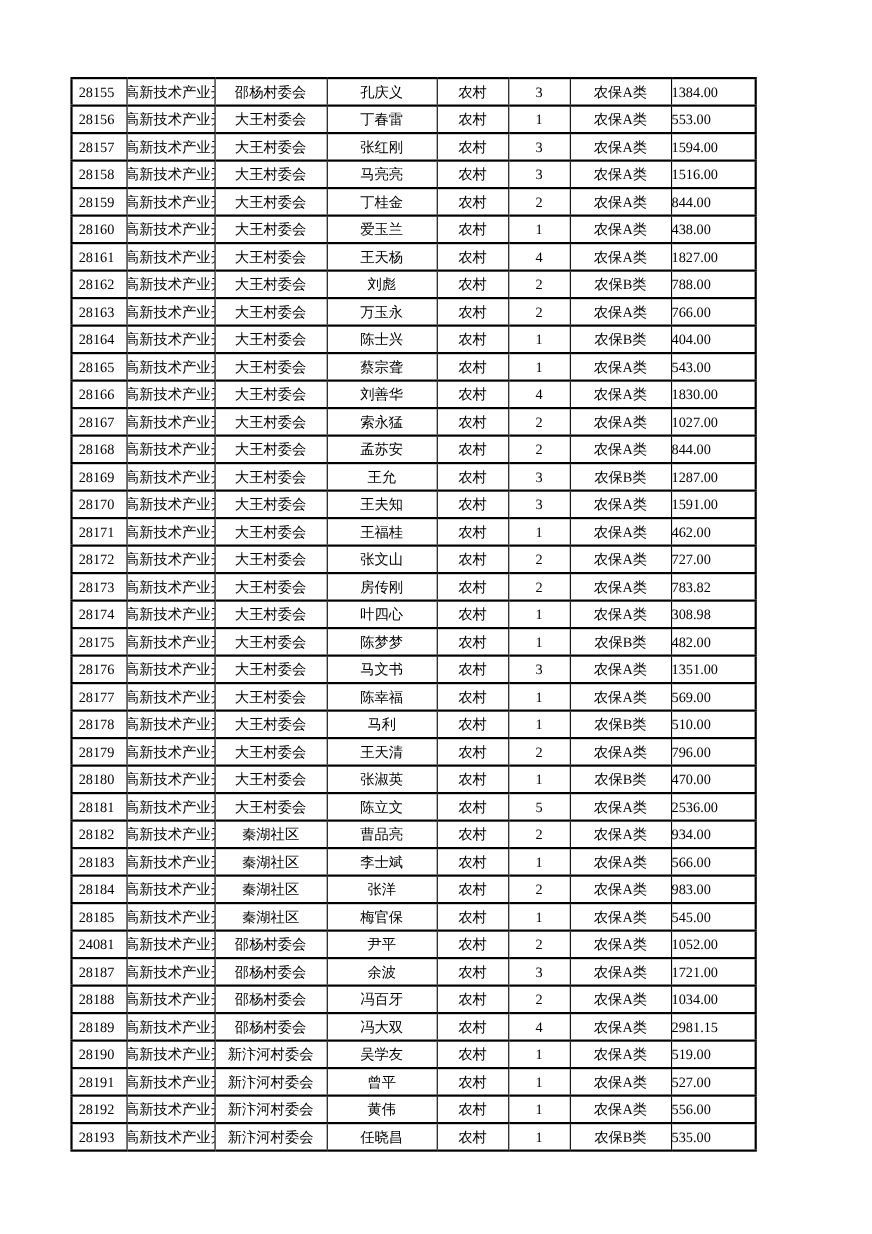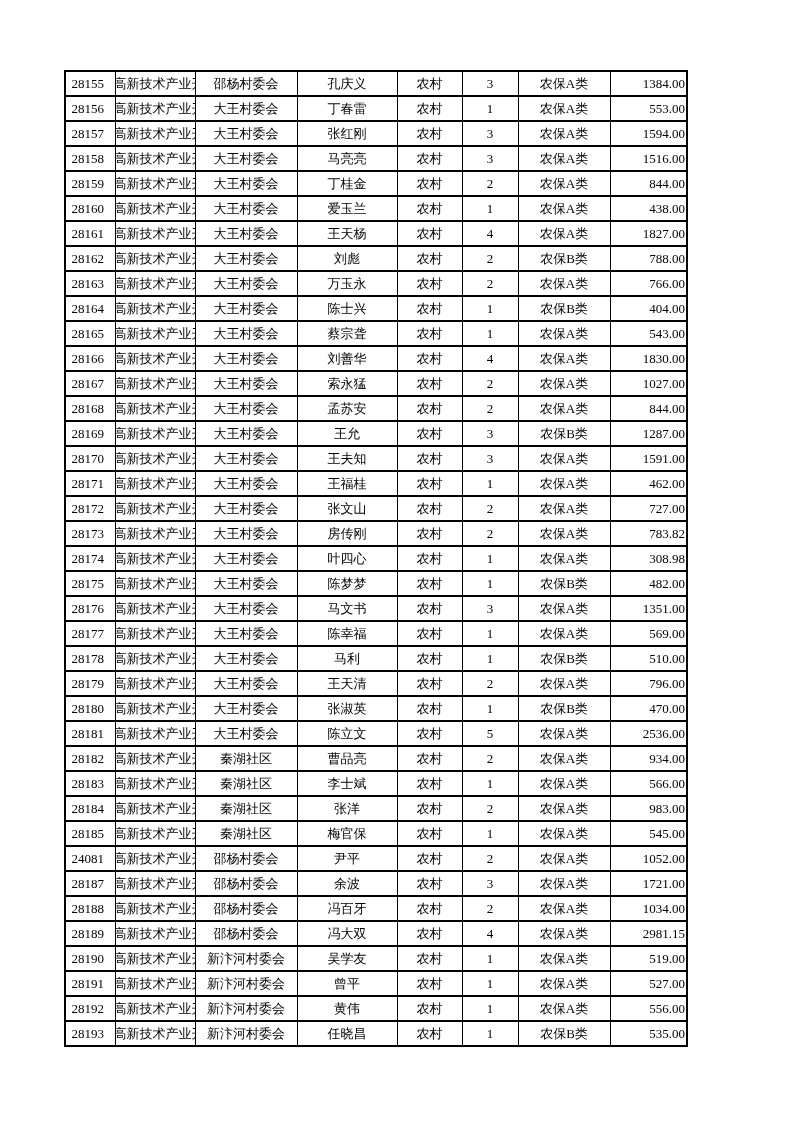--- a/index.html
+++ b/index.html
@@ -54,21 +54,21 @@
   table.roster td:nth-child(2) .clip-text {
     display: inline-block;
     white-space: nowrap;
     margin-left: -2px;
   }
   table.roster td:nth-child(3),
   table.roster td:nth-child(4),
   table.roster td:nth-child(5),
   table.roster td:nth-child(6),
   table.roster td:nth-child(7) { text-align: center; }
-  table.roster td:nth-child(8) { text-align: right; padding-right: 1px; }
+  table.roster td:nth-child(8) { text-align: left; padding-right: 1px; }
 </style>
 </head>
 <body>
 
 <div class="sheet">
   <table class="roster">
     <colgroup>
       <col class="c-id">
       <col class="c-district">
       <col class="c-village">

